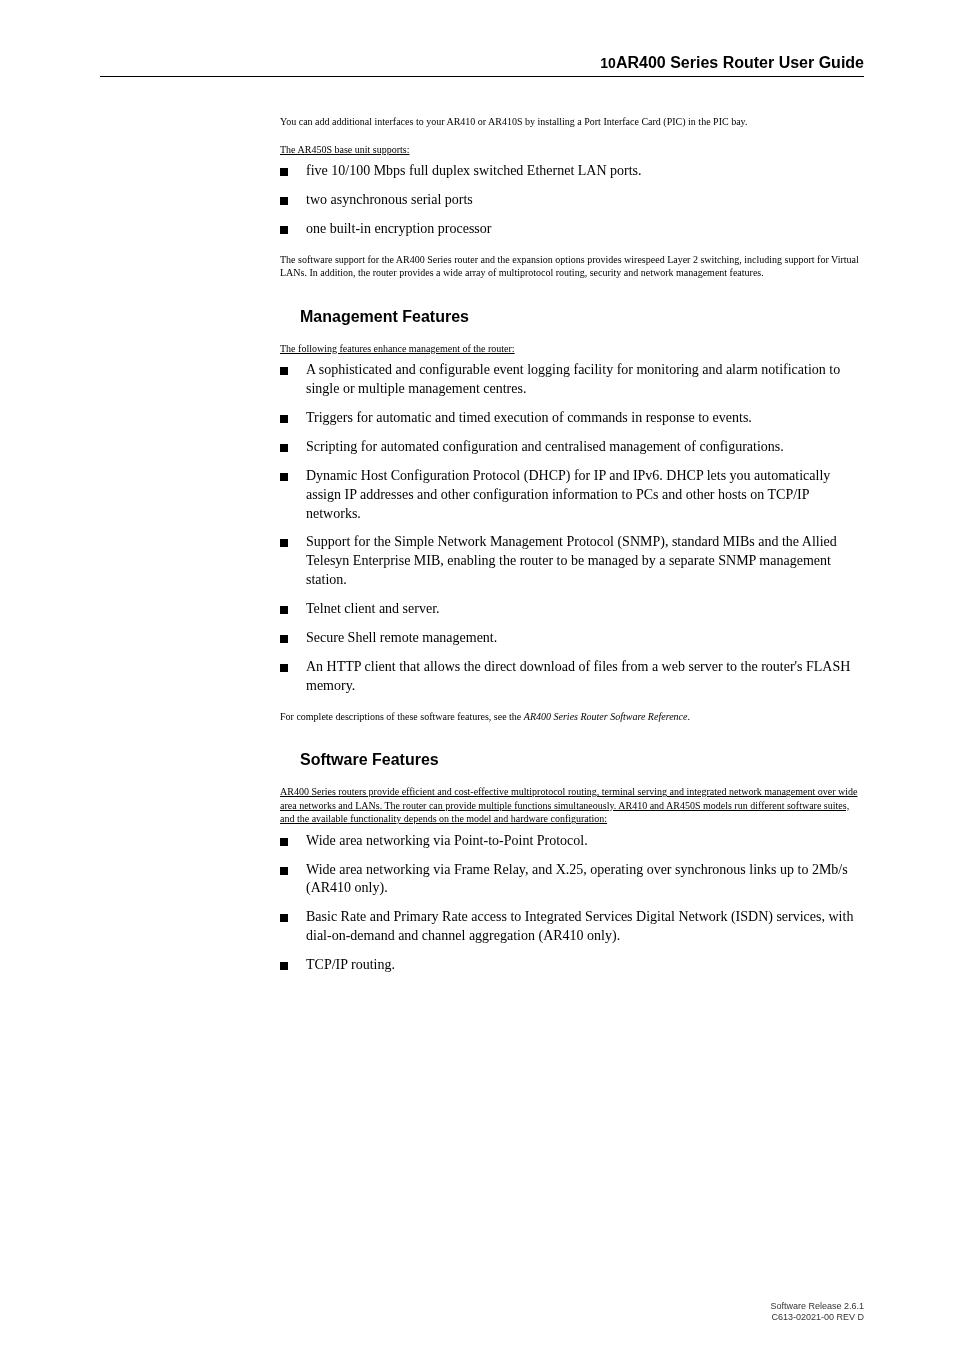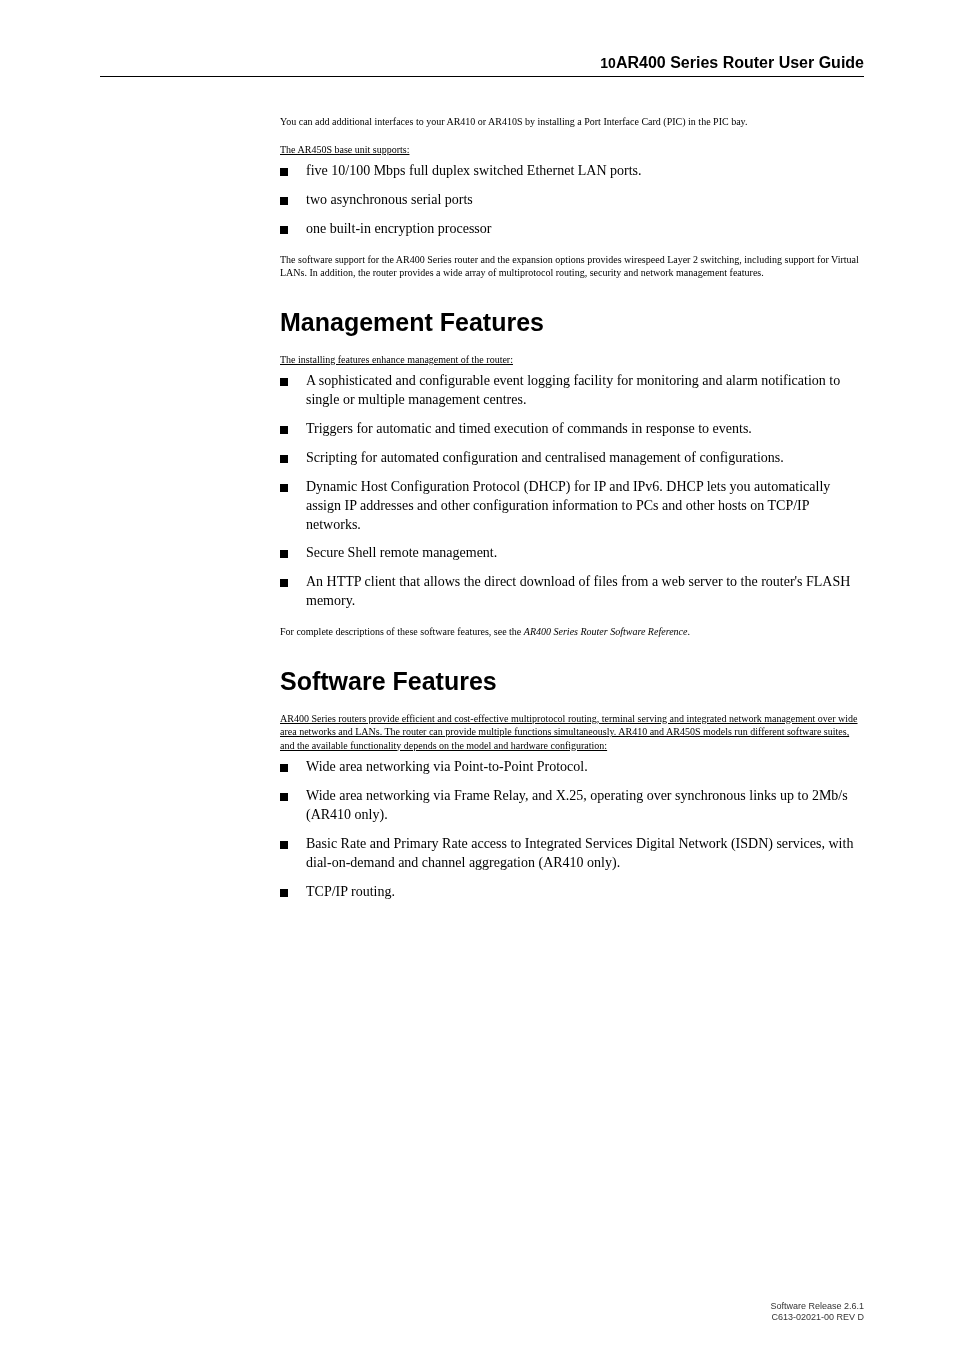--- a/index.html
+++ b/index.html
@@ -61,23 +61,24 @@
     position: absolute;
     left: 0;
     top: 6px;
     width: 8px;
     height: 8px;
     background: #000;
   }
   h2.section {
     font-family: Arial, Helvetica, sans-serif;
     font-weight: bold;
-    font-size: 25px;
+    font-size: 16px;
     margin-top: 28px;
     margin-bottom: 16px;
+    margin-left: 20px;
   }
   .italic { font-style: italic; }
   .footer {
     position: absolute;
     right: 90px;
     bottom: 28px;
     text-align: right;
     font-family: Arial, Helvetica, sans-serif;
     font-size: 9px;
     line-height: 1.25;
@@ -104,27 +105,29 @@
     <ul class="square">
       <li>five 10/100 Mbps full duplex switched Ethernet LAN ports.</li>
       <li>two asynchronous serial ports</li>
       <li>one built-in encryption processor</li>
     </ul>
 
     <p class="para">The software support for the AR400 Series router and the expansion options provides wirespeed Layer 2 switching, including support for Virtual LANs. In addition, the router provides a wide array of multiprotocol routing, security and network management features.</p>
 
     <h2 class="section">Management Features</h2>
 
-    <p class="para tight">The installing features enhance management of the router:</p>
+    <p class="para tight">The following features enhance management of the router:</p>
 
     <ul class="square">
       <li>A sophisticated and configurable event logging facility for monitoring and alarm notification to single or multiple management centres.</li>
       <li>Triggers for automatic and timed execution of commands in response to events.</li>
       <li>Scripting for automated configuration and centralised management of configurations.</li>
       <li>Dynamic Host Configuration Protocol (DHCP) for IP and IPv6. DHCP lets you automatically assign IP addresses and other configuration information to PCs and other hosts on TCP/IP networks.</li>
+      <li>Support for the Simple Network Management Protocol (SNMP), standard MIBs and the Allied Telesyn Enterprise MIB, enabling the router to be managed by a separate SNMP management station.</li>
+      <li>Telnet client and server.</li>
       <li>Secure Shell remote management.</li>
       <li>An HTTP client that allows the direct download of files from a web server to the router's FLASH memory.</li>
     </ul>
 
     <p class="para">
       <span>For complete descriptions of these software features, see the </span><span class="italic">AR400 Series Router Software Reference</span><span>.</span>
     </p>
 
     <h2 class="section">Software Features</h2>
 

